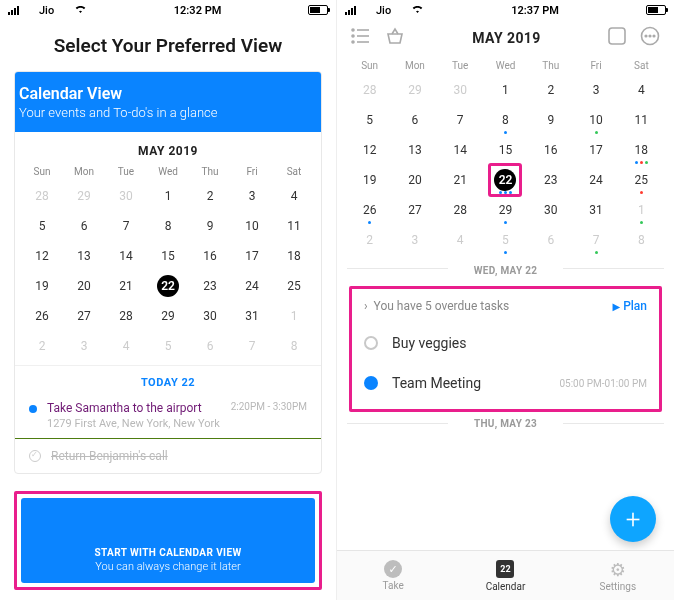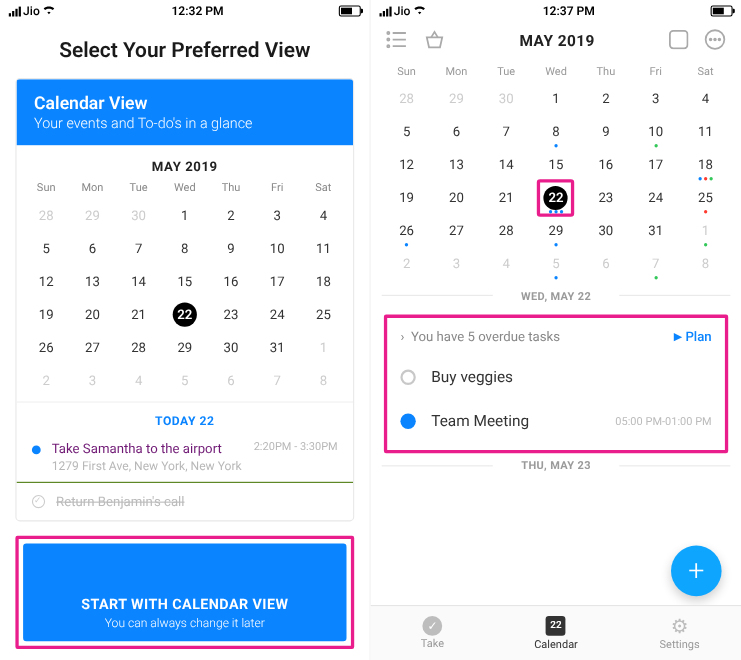--- a/index.html
+++ b/index.html
@@ -19,21 +19,21 @@
   .statusbar {
     height: 20px;
     display:flex;
     align-items:center;
     justify-content:space-between;
     padding: 0 8px;
     font-size: 11px;
     color:#000;
     font-weight:500;
   }
-  .sb-left, .sb-right { display:flex; align-items:center; gap:2px;}
+  .sb-left, .sb-right { display:flex; align-items:center; gap:20px;}
   .sb-center { font-weight:600;}
   .bars { display:inline-flex; align-items:flex-end; gap:1px;}
   .bars span{ width:2px; background:#000; display:inline-block;}
   .bars span:nth-child(1){height:3px;} .bars span:nth-child(2){height:5px;}
   .bars span:nth-child(3){height:7px;} .bars span:nth-child(4){height:9px;}
   .battery{ width:20px; height:10px; border:1px solid #000; border-radius:2px; position:relative;}
   .battery::after{content:""; position:absolute; right:-3px; top:2px; width:2px; height:4px; background:#000; border-radius:0 1px 1px 0;}
   .battery i{ position:absolute; left:1px; top:1px; bottom:1px; width:55%; background:#000;}
 
   
@@ -47,21 +47,21 @@
   .card{
     margin:0 14px;
     border:1px solid #e8e8e8;
     border-radius:4px;
     background:#fff;
     overflow:hidden;
   }
   .card-header{
     background:#0a84ff;
     color:#fff;
-    padding:12px 16px;
+    padding:12px 4px;
   }
   .card-header .ch-title{ font-size:16px; font-weight:600;}
   .card-header .ch-sub  { font-size:13px; font-weight:300; margin-top:2px;}
   .cal-title{
     text-align:center;
     font-size:12px;
     font-weight:700;
     letter-spacing:0.5px;
     padding:12px 0 8px;
     color:#222;
@@ -151,21 +151,21 @@
     padding:4px;
     border-radius:2px;
   }
   .cta{
     background:#0a84ff;
     color:#fff;
     text-align:center;
     padding:10px 8px;
     border-radius:3px;
   }
-  .cta .cta-title{font-size:13px; font-weight:700; letter-spacing:0.4px;margin-top:39px;}
+  .cta .cta-title{font-size:10px; font-weight:700; letter-spacing:0.4px;margin-top:39px;}
   .cta .cta-sub  {font-size:11px; font-weight:300; margin-top:2px;}
 
   
   .toolbar2{
     display:flex;
     align-items:center;
     justify-content:space-between;
     padding:6px 14px 0;
   }
   .tb-group{ display:flex; gap:14px; align-items:center;}

